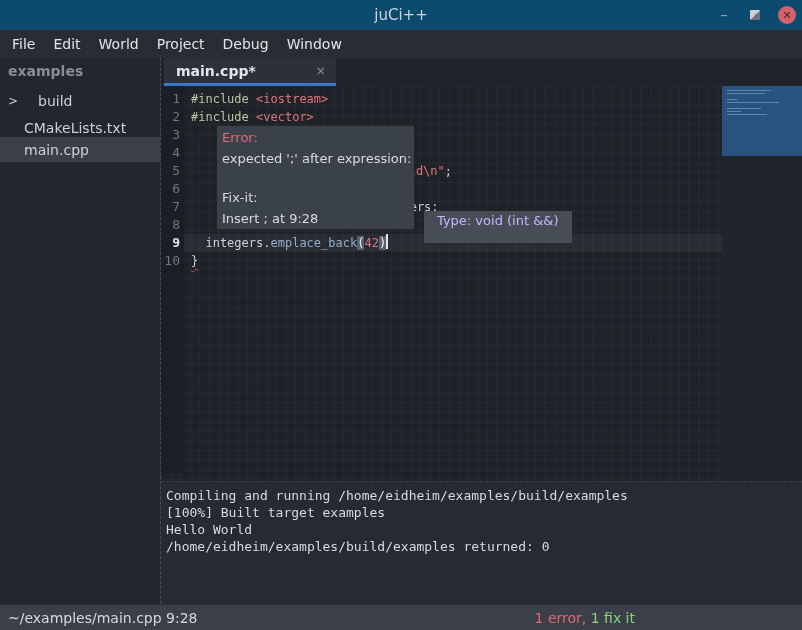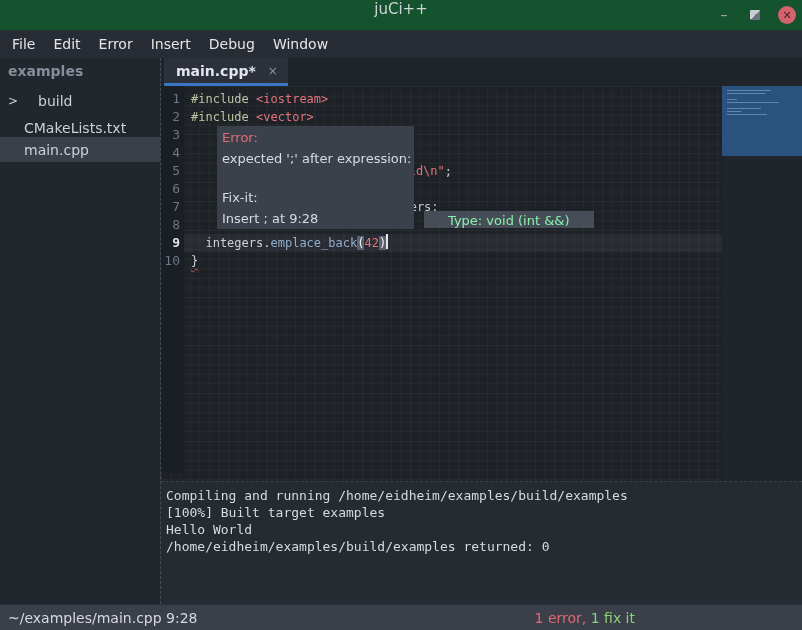--- a/index.html
+++ b/index.html
@@ -2,22 +2,22 @@
 <html><head>
 <meta charset="utf-8">
 <style>
   * { margin:0; padding:0; box-sizing:border-box; }
   html,body { width:802px; height:630px; background:#14181d; }
   body { font-family:"DejaVu Sans","Liberation Sans",sans-serif; overflow:hidden; }
   .window { position:relative; width:802px; height:630px; background:#282c34;
             box-shadow: inset 0 0 0 1px #121519; }
 
   
-  .titlebar { position:absolute; left:0; top:0; width:802px; height:30px; background:#14532d;
-              display:flex; align-items:flex-start; justify-content:center; }
+  .titlebar { position:absolute; left:0; top:0; width:802px; height:30px; background:#0c4a6e;
+              display:flex; align-items:center; justify-content:center; }
   .title { color:#ced4dc; font-size:15px; }
   .win-controls { position:absolute; right:6px; top:0; height:30px; display:flex; align-items:center; gap:18px; }
   .btn-min { color:#9aa1ab; font-size:15px; line-height:10px; width:16px; text-align:center; cursor:default; }
   .btn-restore { width:10px; height:10px; background:linear-gradient(135deg,#c9cfd7 0 50%,#6d7480 50% 100%); border-radius:1px; }
   .btn-close { width:18px; height:18px; border-radius:50%; background:#d4626b; color:#46242a;
                font-size:11px; font-weight:bold; display:flex; align-items:center; justify-content:center; }
 
   
   .menubar { position:absolute; left:0; top:30px; width:802px; height:28px; background:#272c35;
              display:flex; align-items:center; padding-left:11px; }
@@ -31,21 +31,21 @@
   .side-item .chev { width:14px; margin-left:8px; color:#c9ced6; font-size:12px; }
   .side-item .lbl  { margin-left:24px; }
   .side-item.has-chev .lbl { margin-left:16px; }
   .side-item.selected { background:#3b4048; }
   .vsep { position:absolute; left:160px; top:58px; height:546px; width:0;
           border-left:1px dashed #61666f; opacity:.55; }
 
   
   .tabbar { position:absolute; left:161px; top:58px; width:641px; height:28px; background:#1f242b; }
   .tab { position:absolute; left:3px; top:0; height:28px; min-width:108px; background:#2b303a;
-         display:flex; align-items:center; padding:0 10px 0 12px; border-bottom:3px solid #3a76c4; }
+         display:flex; align-items:center; padding:0 10px 0 12px; border-bottom:3px solid #3a76c4;gap:48px; }
   .tab-label { color:#e2e6ec; font-weight:bold; font-size:14px; }
   .tab-close { color:#8d939d; font-size:12px; margin-left:12px; }
 
   
   .editor { position:absolute; left:161px; top:86px; width:641px; height:395px;
             background:
               linear-gradient(rgba(190,205,230,0.05) 1px, transparent 1px) 0 0 / 9.6px 9.6px,
               linear-gradient(90deg, rgba(190,205,230,0.05) 1px, transparent 1px) 0 0 / 9.6px 9.6px,
               #1e2227; }
   .gutter { position:absolute; left:0; top:0; width:23px; height:387px; background:#1a1f25;
@@ -70,22 +70,22 @@
   .minimap-col { position:absolute; left:561px; top:0; width:80px; height:395px; background:#20242b; }
   .minimap-view { position:absolute; left:0; top:0; width:80px; height:70px; background:#2a527e; padding:4px 0 0 5px; }
   .mm-line { height:1px; margin-bottom:2px; background:#5f86ad; }
 
   .tooltip-error { position:absolute; left:28px; top:40px; width:197px; height:103px;
                    background:#3b414b; font-size:13px; z-index:5; padding-left:5px;margin-left:28px; }
   .tt-title  { color:#dd6e76; margin-top:4px; }
   .tt-msg    { color:#d6dbe2; margin-top:6px; }
   .tt-fixit  { color:#d6dbe2; margin-top:24px; }
   .tt-insert { color:#d6dbe2; margin-top:6px; }
-  .tooltip-type { position:absolute; left:263px; top:125px; height:17px; line-height:19px;
-                  background:#474d57; color:#86efac; font-size:13px; padding:0 24px; z-index:6; }
+  .tooltip-type { position:absolute; left:263px; top:125px; height:32px; line-height:19px;
+                  background:#474d57; color:#c4b5fd; font-size:13px; padding:0 13px; z-index:6; }
 
   
   .terminal { position:absolute; left:161px; top:481px; width:641px; height:123px; background:#262a31;
               border-top:1px dashed #3a4048; padding:5px 0 0 5px;
               font-family:"DejaVu Sans Mono","Liberation Mono",monospace; font-size:13px;
               line-height:17px; color:#d6dbe1; }
 
   
   .statusbar { position:absolute; left:0; top:604px; width:802px; height:26px; background:#3a3f49;
                border-top:1px solid #2a2f37; display:flex; align-items:center; }
@@ -104,22 +104,22 @@
     <div class="win-controls">
       <span class="btn-min">–</span>
       <span class="btn-restore"></span>
       <span class="btn-close">✕</span>
     </div>
   </div>
 
   <div class="menubar" id="menubar">
       <span class="menu-item">File</span>
       <span class="menu-item">Edit</span>
-      <span class="menu-item">Error</span>
-      <span class="menu-item">Insert</span>
+      <span class="menu-item">World</span>
+      <span class="menu-item">Project</span>
       <span class="menu-item">Debug</span>
       <span class="menu-item">Window</span>
     </div>
 
   <div class="sidebar">
     <div class="side-header">examples</div>
     <div id="side-items">
         <div class="side-item has-chev" style="top: 30px;">
           <span class="chev">&gt;</span>
           <span class="lbl">build</span>

